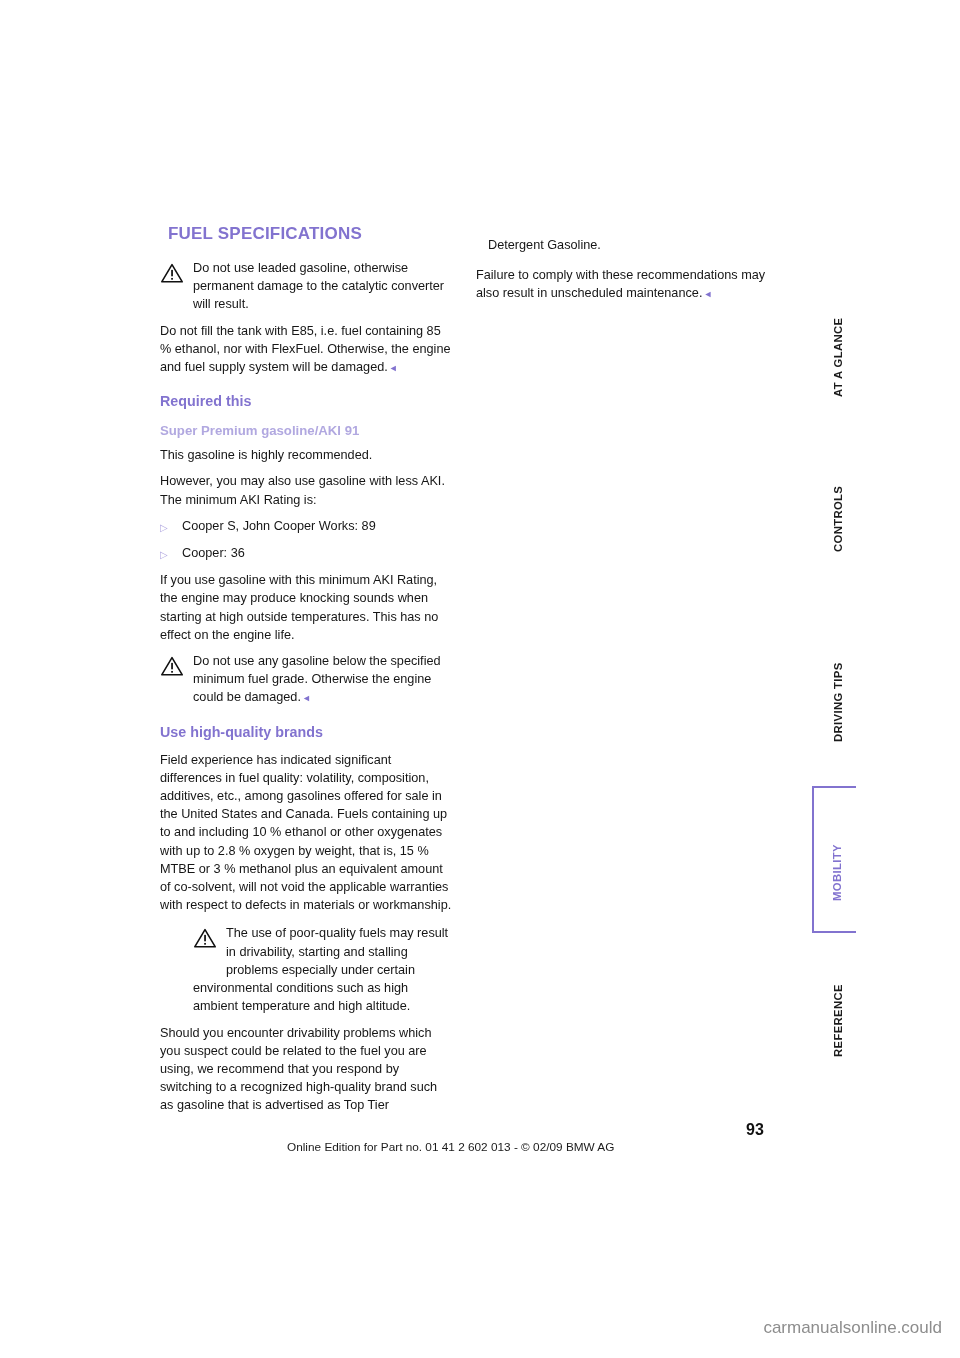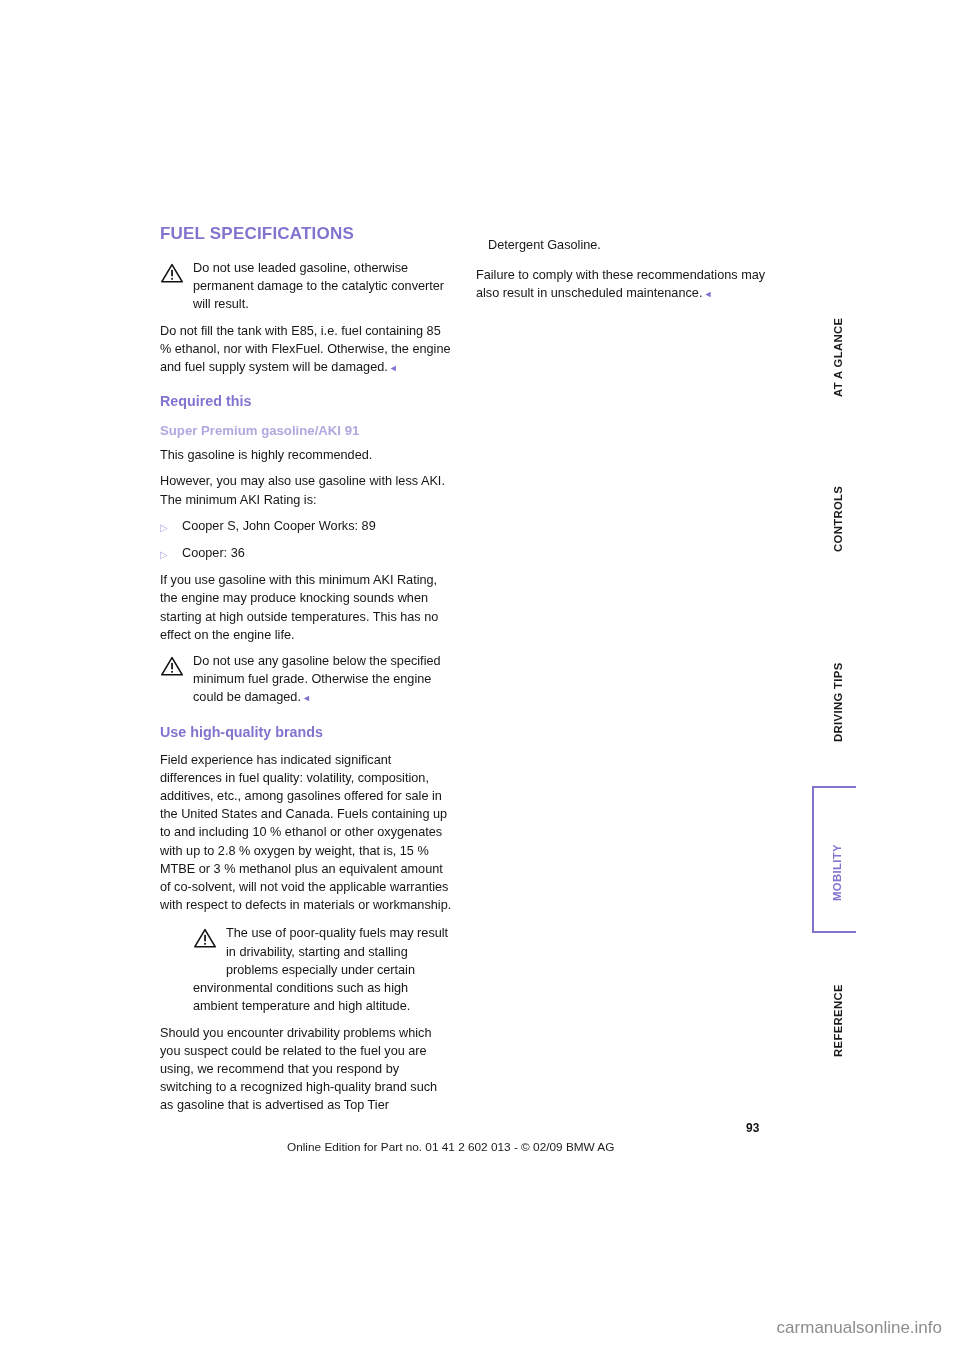--- a/index.html
+++ b/index.html
@@ -10,21 +10,21 @@
   }
   html,body{margin:0;padding:0;background:#ffffff;}
   .page{
     position:relative;width:960px;height:1358px;background:#ffffff;overflow:hidden;
     font-family:"Liberation Sans", sans-serif;color:var(--text);
   }
   .columns{position:absolute;left:160px;top:224px;width:608px;display:flex;gap:24px;}
   .col{width:292px;}
   .title{
     font-size:17px;font-weight:700;color:var(--accent);
-    margin:0 0 15px 0;letter-spacing:0.2px;
+    margin:0 0 15px 8px;letter-spacing:0.2px;
   }
   .body{font-size:12.7px;line-height:18.2px;color:var(--text);margin:0 0 8px 0;}
   .h2{font-size:14.3px;font-weight:700;color:var(--accent);margin:16px 0 11px 0;}
   .h3{font-size:13.2px;font-weight:700;color:var(--accent-light);margin:14px 0 8px 0;}
   .warn-icon{float:left;width:33px;height:34px;padding-top:3px;}
   .bullet{display:flex;font-size:12.7px;line-height:18.2px;color:var(--text);margin:0 0 7px 0;}
   .bullet .marker{width:22px;flex:0 0 22px;color:var(--accent-light);font-size:10px;padding-top:2px;}
   .endmark{color:var(--accent);font-size:9px;margin-left:1px;}
   .tab{
     position:absolute;transform-origin:0 0;transform:rotate(-90deg);
@@ -36,21 +36,21 @@
   .tab3{left:832px;top:742px;}
   .tab4{left:831px;top:901px;}
   .tab5{left:832px;top:1057px;}
   .bracket{
     position:absolute;left:812px;top:786px;width:42px;height:143px;
     border-left:2px solid var(--accent);
     border-top:2px solid var(--accent);
     border-bottom:2px solid var(--accent);
   }
   .edition{position:absolute;left:287px;top:1140px;font-size:11.8px;color:#1b1b1b;}
-  .pagenum{position:absolute;left:746px;top:1121px;font-size:12px;font-weight:700;color:#111111;}
+  .pagenum{position:absolute;left:746px;top:1121px;font-size:16px;font-weight:700;color:#111111;}
   .watermark{position:absolute;right:18px;top:1318px;font-size:17px;color:var(--watermark);}
 </style>
 </head>
 <body>
 
 <div class="page">
 
   <main class="columns">
 
     <section class="col">
@@ -129,15 +129,15 @@
 
   <div class="tab tab1">AT A GLANCE</div>
   <div class="tab tab2">CONTROLS</div>
   <div class="tab tab3">DRIVING TIPS</div>
   <div class="bracket"></div>
   <div class="tab tab4 active">MOBILITY</div>
   <div class="tab tab5">REFERENCE</div>
 
   <div class="pagenum">93</div>
   <div class="edition">Online Edition for Part no. 01 41 2 602 013 - © 02/09 BMW AG</div>
-  <div class="watermark">carmanualsonline.info</div>
+  <div class="watermark">carmanualsonline.could</div>
 
 </div>
 
 </body></html>

